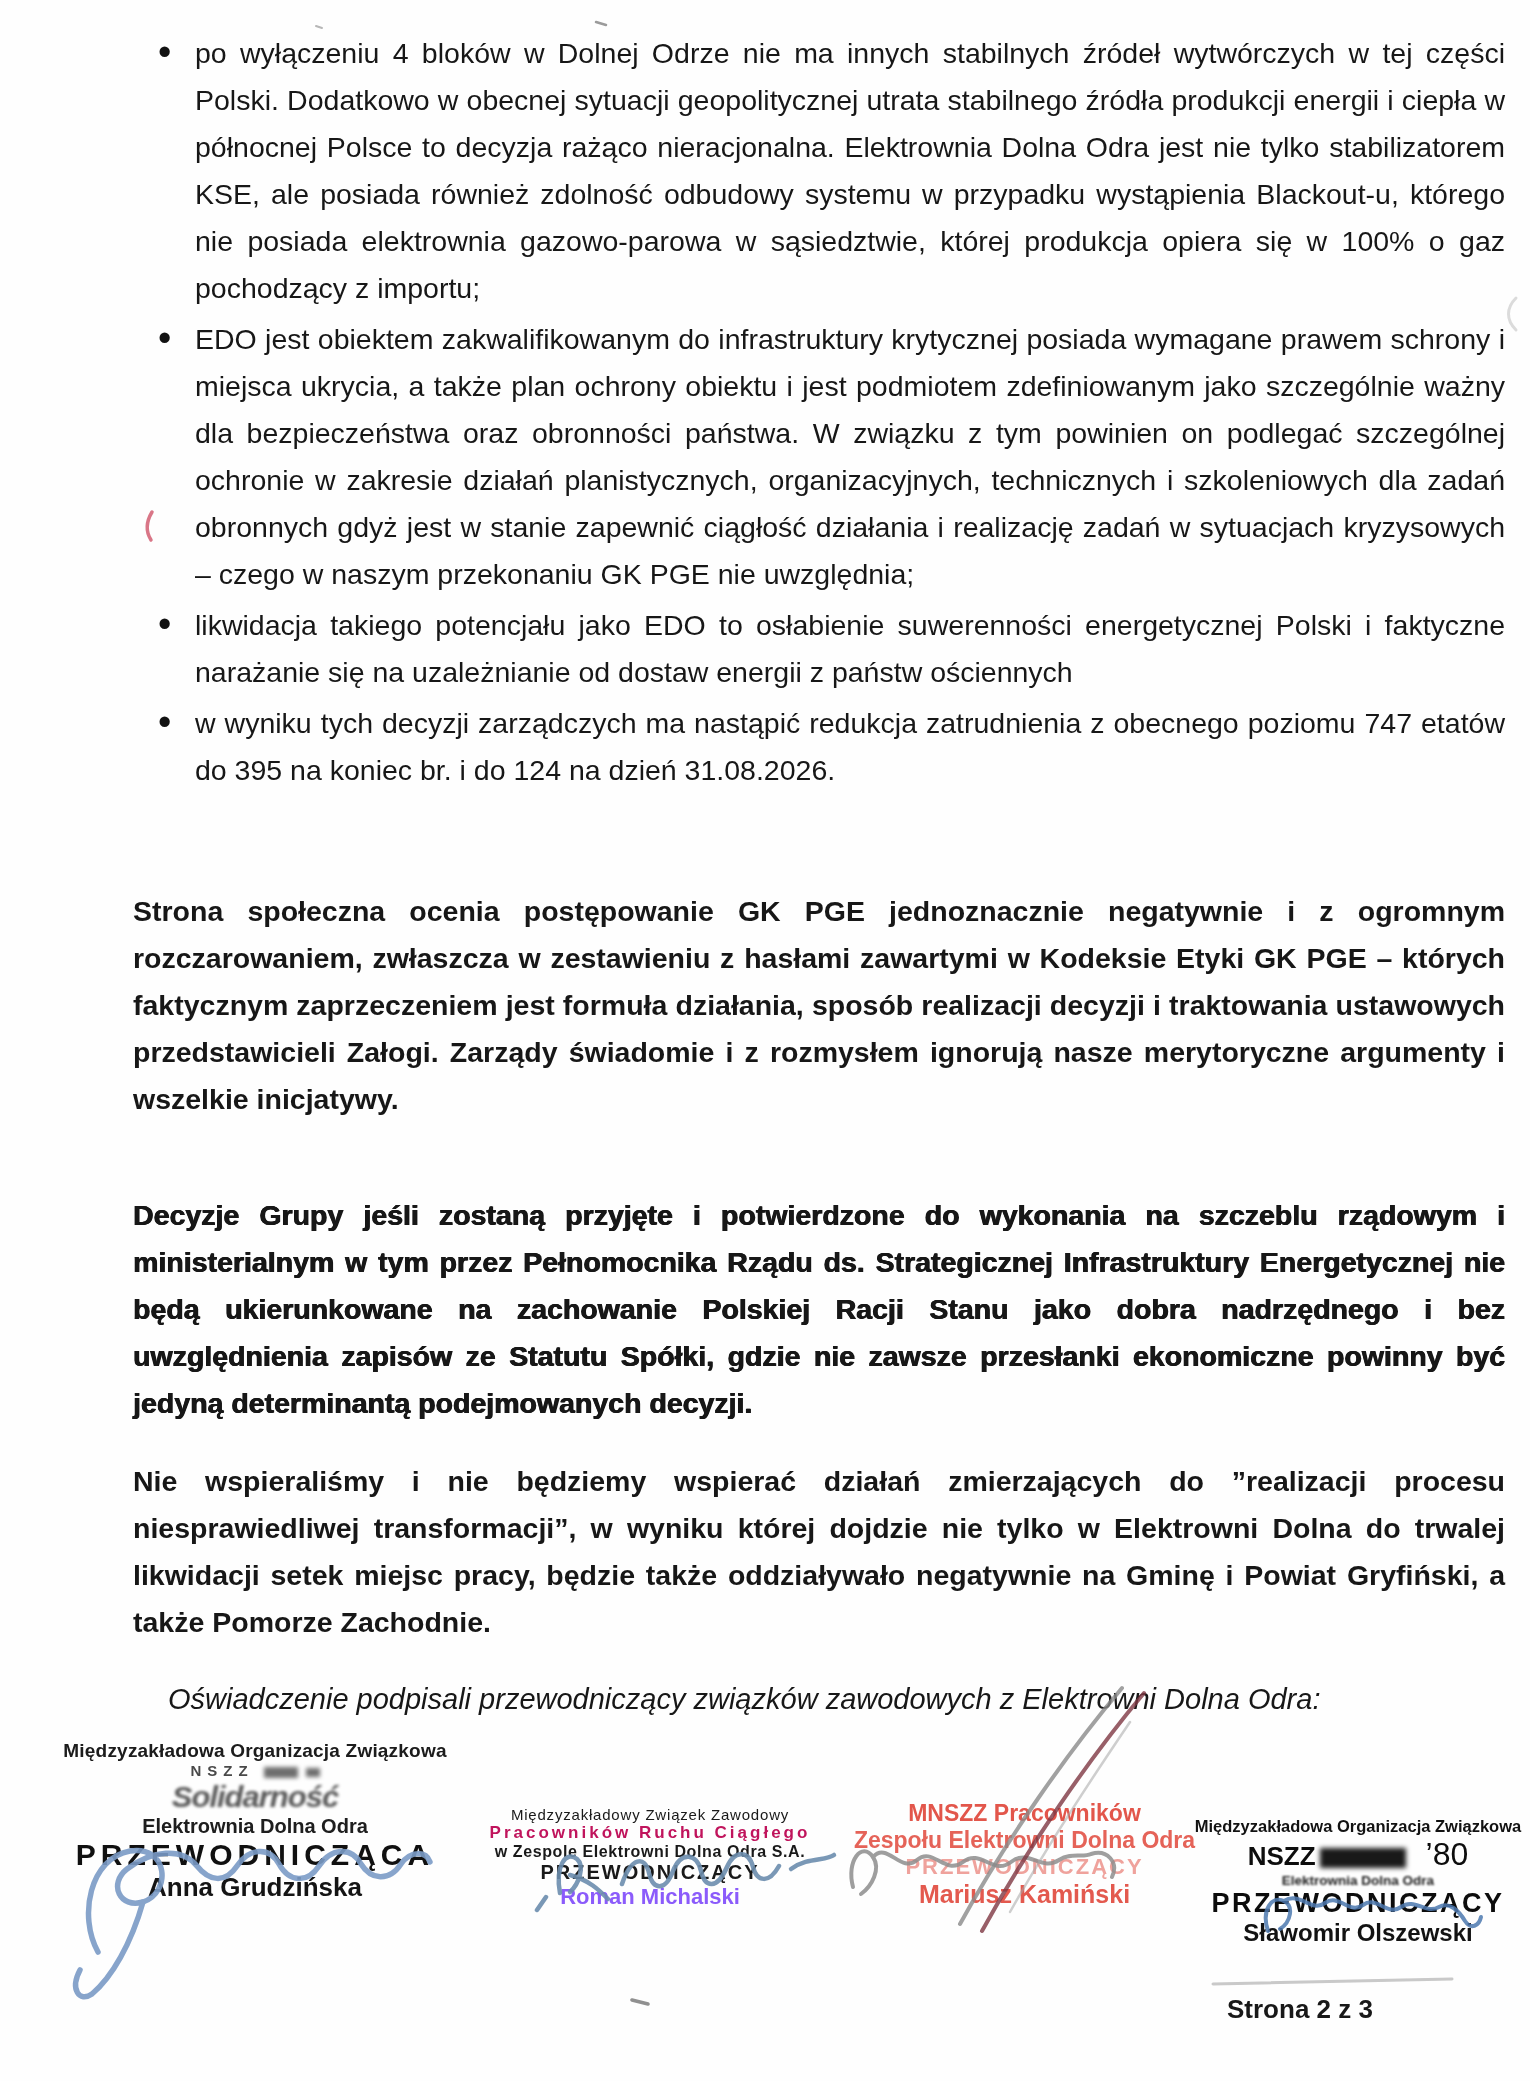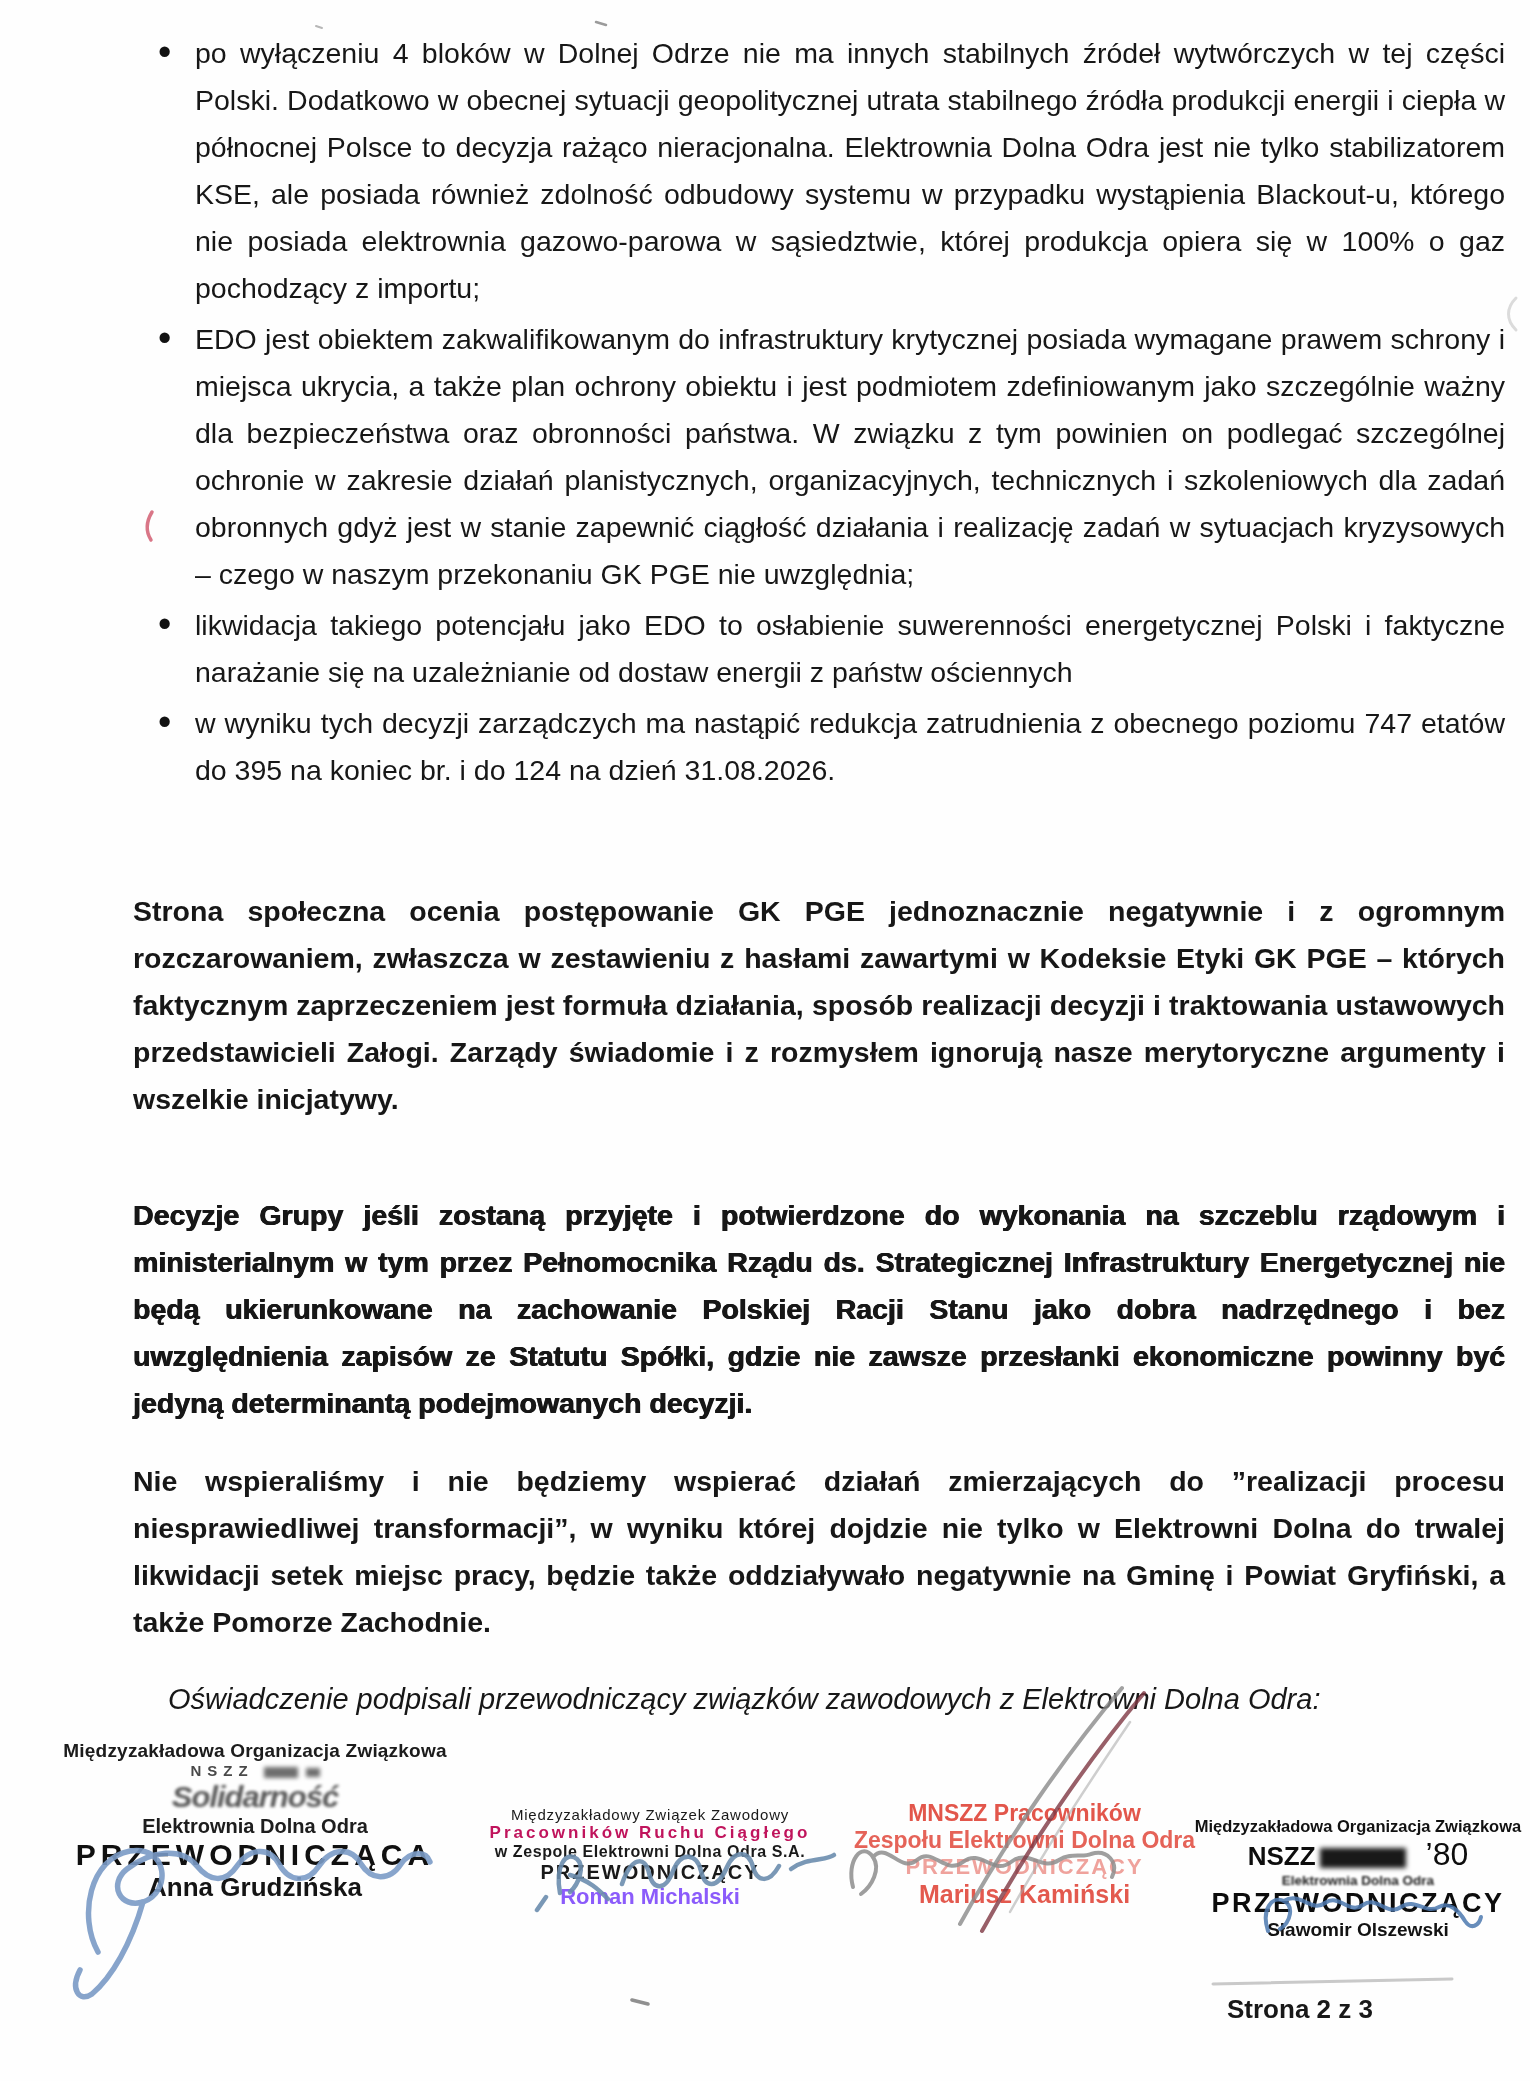--- a/index.html
+++ b/index.html
@@ -66,21 +66,21 @@
   .s3-name { margin-top:13px; font-size:25px; font-weight:bold; opacity:0.9; }
 
   .sig4 { left:1192px; top:1817px; width:332px; }
   .s4-org { font-size:16.5px; font-weight:bold; color:#161616; filter:blur(0.5px); }
   .s4-nszz { margin-top:7px; font-size:26px; font-weight:bold; color:#111; }
   .s4-nszz .smudge4 { display:inline-block; width:86px; height:20px; background:#1d1d1d;
                       filter:blur(2.4px); vertical-align:middle; margin:0 4px; }
   .s4-suffix { font-size:32px; font-weight:normal;padding-left:16px; }
   .s4-unit { margin-top:1px; font-size:13.5px; font-weight:bold; color:#222; filter:blur(0.9px); }
   .s4-role { margin-top:1px; font-size:27px; font-weight:bold; letter-spacing:2.5px; color:#101010; }
-  .s4-name { margin-top:7px; font-size:19px; font-weight:bold; color:#161616; }
+  .s4-name { margin-top:7px; font-size:24px; font-weight:bold; color:#161616; }
 
   .page-footer {
     position:absolute; left:1227px; top:1994px;
     font-size:26px; font-weight:bold; color:#1c1c1c;
   }
 
   .overlay { position:absolute; left:0; top:0; pointer-events:none; }
 </style>
 </head>
 <body>

